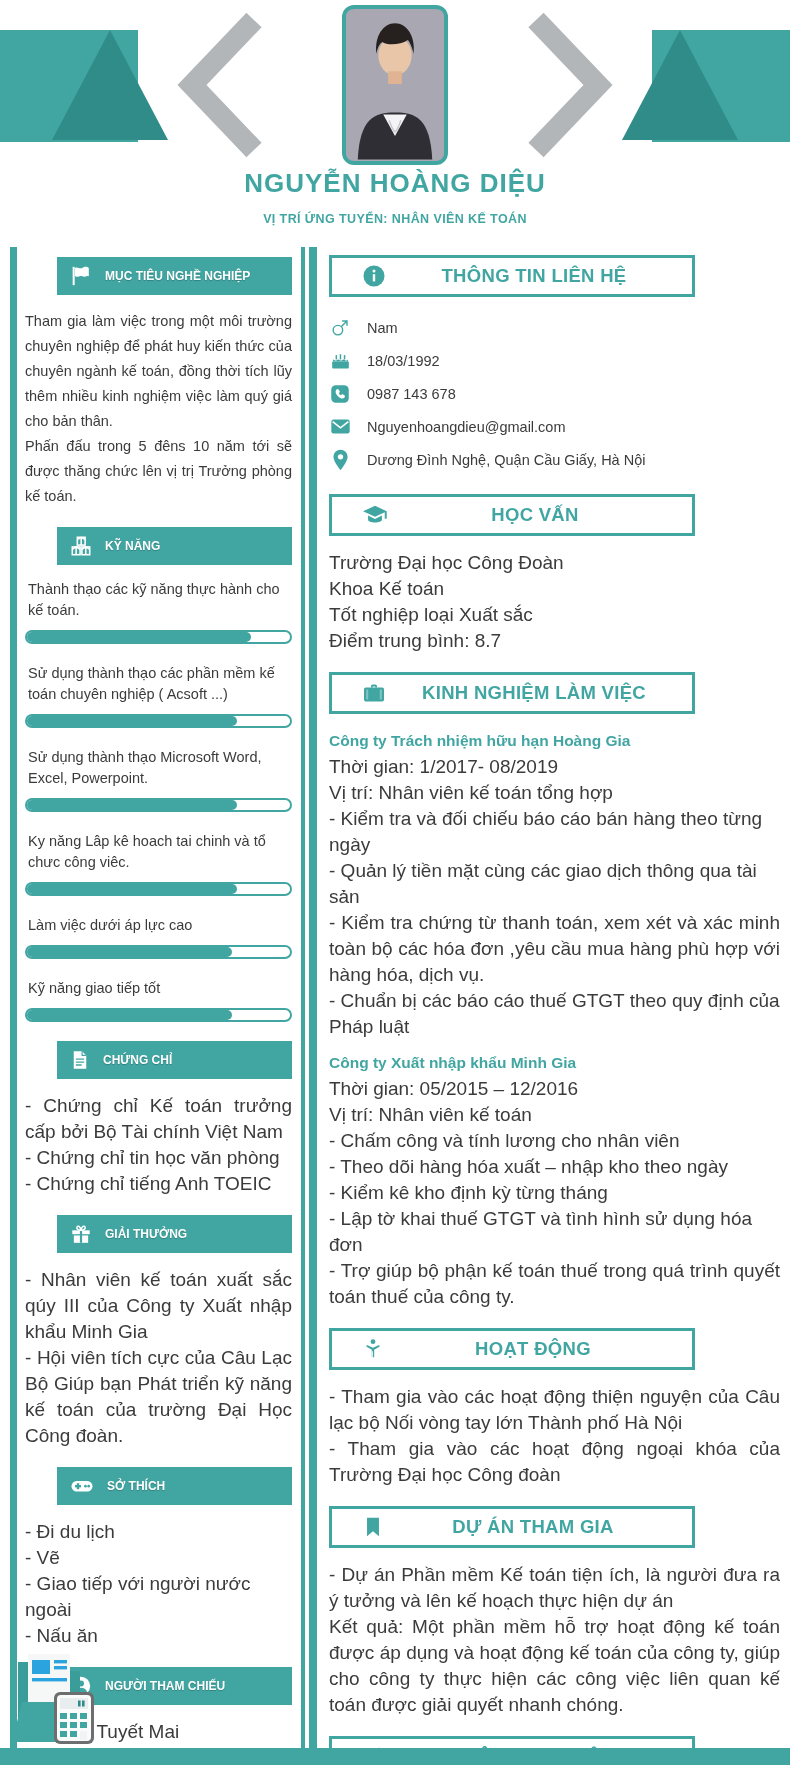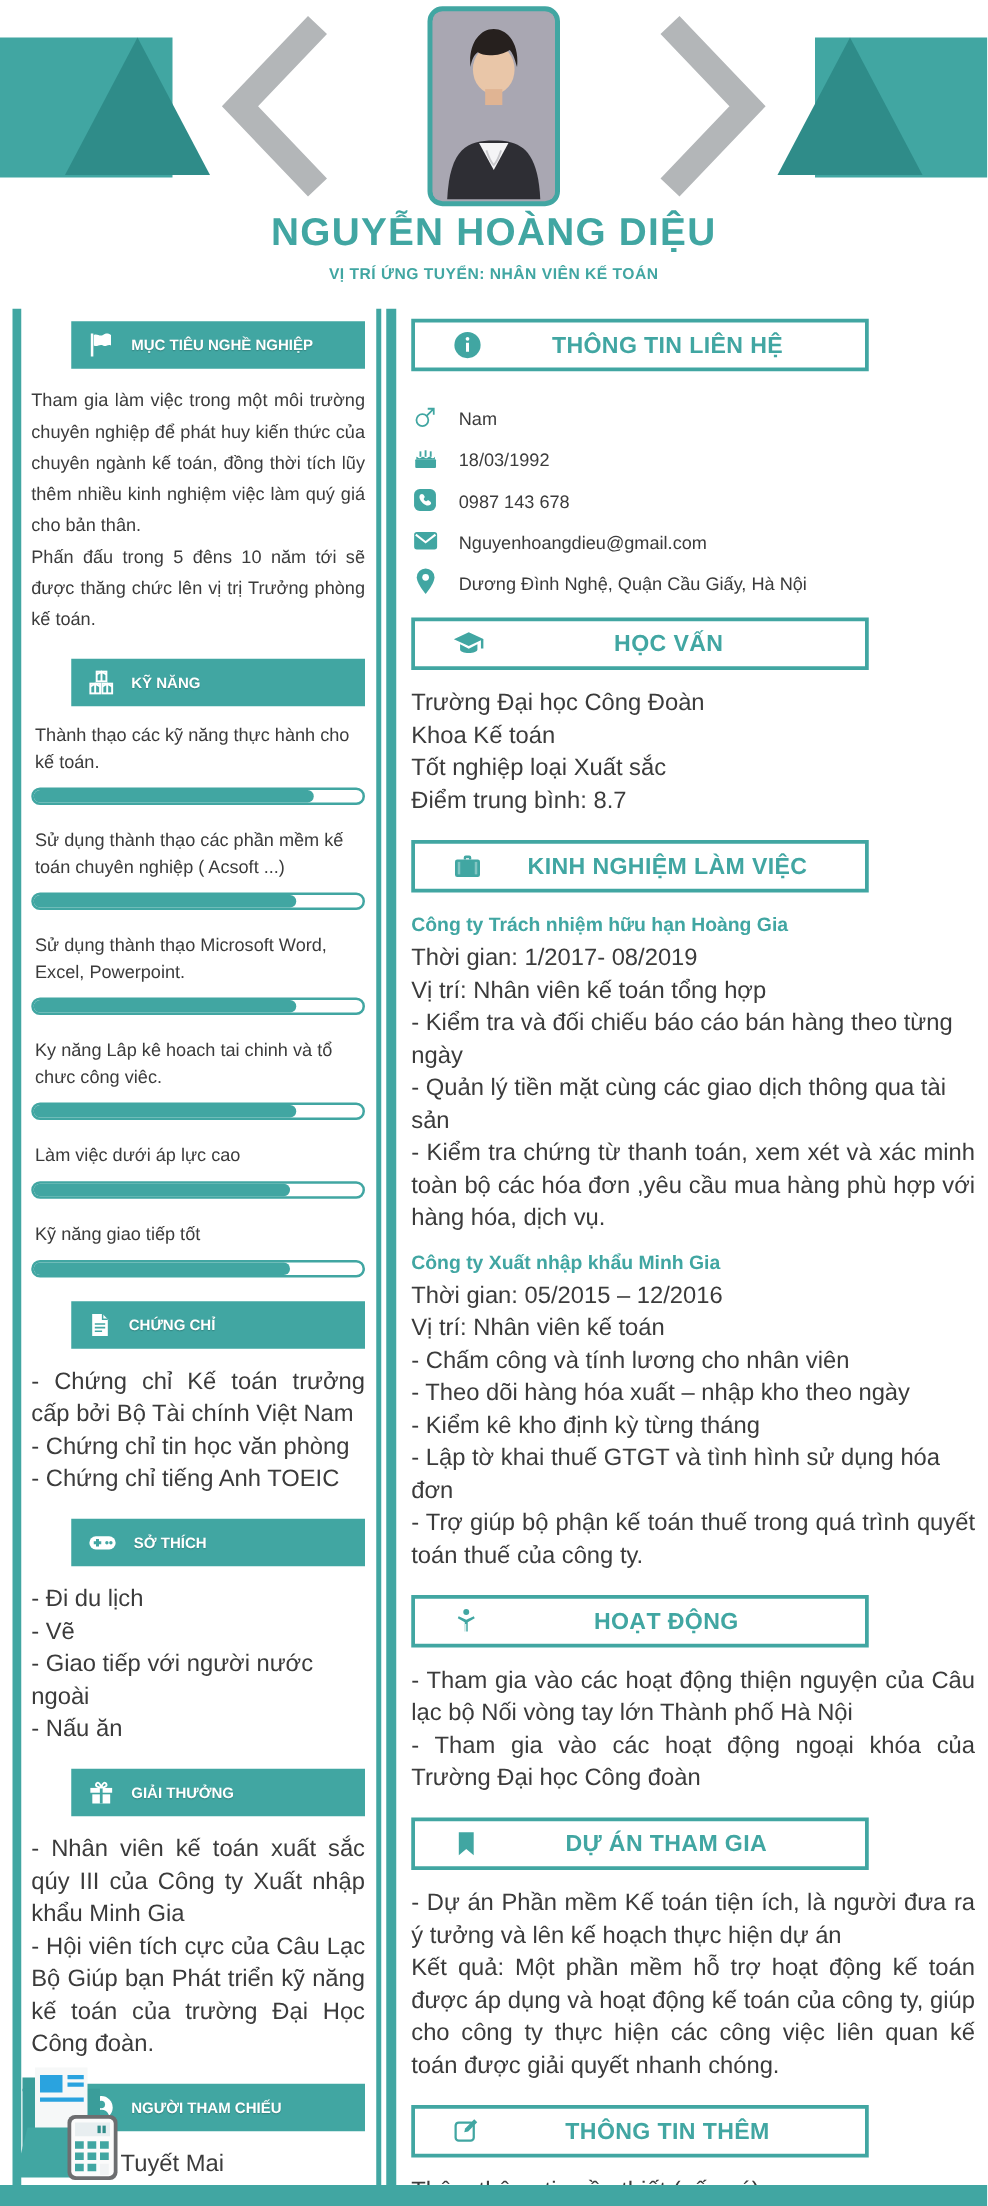--- a/index.html
+++ b/index.html
@@ -20,21 +20,21 @@
   .tri{position:absolute;top:30px;width:0;height:0;border-bottom:110px solid var(--teal-dark);}
   .tri.left{left:52px;border-left:58px solid transparent;border-right:58px solid transparent;}
   .tri.right{right:52px;border-left:58px solid transparent;border-right:58px solid transparent;}
   .chev{position:absolute;top:10px;}
   .chev.left{left:170px;}
   .chev.right{right:170px;}
   .photo{position:absolute;left:50%;transform:translateX(-50%);top:5px;width:106px;height:160px;
          border:4px solid var(--teal);border-radius:12px;overflow:hidden;background:#a9a7b2;}
   .photo svg{display:block;width:100%;height:100%;}
   .name{position:absolute;top:168px;width:100%;text-align:center;color:var(--teal);
-        font-size:31px;font-weight:bold;letter-spacing:1px;}
+        font-size:26px;font-weight:bold;letter-spacing:1px;}
   .role{position:absolute;top:212px;width:100%;text-align:center;color:var(--teal);
         font-size:12.5px;font-weight:bold;letter-spacing:.4px;}
 
   
   .cols{display:flex;align-items:stretch;padding:0 10px;height:1501px;}
   .col-left{width:282px;border-left:7px solid var(--teal);padding:2px 0 0 8px;}
   .vline1{width:4px;background:var(--teal);margin-left:9px;}
   .vline2{width:8px;background:var(--teal);margin-left:4px;}
   .col-right{flex:1;padding:2px 0 0 12px;}
 
@@ -50,21 +50,21 @@
   .jtext{text-align:justify;}
   .line{font-size:19px;line-height:26px;}
 
   
   .skill{margin-bottom:19px;}
   .skill-label{font-size:14.5px;line-height:21px;margin-bottom:9px;padding-left:3px;}
   .track{height:14px;border:2px solid var(--teal);border-radius:8px;background:#fff;}
   .fill{height:100%;background:var(--teal);border-radius:7px;}
 
   
-  .c-row{display:flex;align-items:flex-end;gap:16px;min-height:33px;font-size:14.5px;}
+  .c-row{display:flex;align-items:center;gap:16px;min-height:33px;font-size:14.5px;}
   .c-ico{width:22px;display:flex;justify-content:center;color:var(--teal);}
 
   .company{color:var(--teal);font-weight:bold;font-size:15.5px;line-height:26px;margin-top:4px;}
   .job{margin-bottom:10px;}
 
   
   .footer{position:absolute;left:0;bottom:0;width:100%;height:17px;background:var(--teal);}
   .folder{position:absolute;left:12px;bottom:21px;}
 </style>
 </head>
@@ -179,47 +179,47 @@
           </svg>
           <span>CHỨNG CHỈ</span>
         </div>
         <div class="line jtext">- Chứng chỉ Kế toán trưởng cấp bởi Bộ Tài chính Việt Nam</div>
         <div class="line">- Chứng chỉ tin học văn phòng</div>
         <div class="line">- Chứng chỉ tiếng Anh TOEIC</div>
       </div>
 
       <div class="sec">
         <div class="lhead">
+          <svg width="22" height="22" viewBox="0 0 24 24">
+            <rect x="2.5" y="8" width="19" height="4.2" fill="#fff"></rect>
+            <rect x="4.2" y="13.6" width="15.6" height="8" fill="#fff"></rect>
+            <rect x="10.8" y="8" width="2.4" height="13.6" fill="#41a6a2"></rect>
+            <path d="M12 7.8C9 7.8 6.6 6.4 7.6 4.4c1-1.8 3.4-1 4.4 3.4zm0 0c3 0 5.4-1.4 4.4-3.4-1-1.8-3.4-1-4.4 3.4z" fill="none" stroke="#fff" stroke-width="1.6"></path>
+          </svg>
+          <span>GIẢI THƯỞNG</span>
+        </div>
+        <div class="line jtext">- Nhân viên kế toán xuất sắc qúy III của Công ty Xuất nhập khẩu Minh Gia</div>
+        <div class="line jtext">- Hội viên tích cực của Câu Lạc Bộ Giúp bạn Phát triển kỹ năng kế toán của trường Đại Học Công đoàn.</div>
+      </div>
+
+      <div class="sec">
+        <div class="lhead">
           <svg width="24" height="24" viewBox="0 0 24 24">
             <rect x="1.5" y="7" width="21" height="10.5" rx="5.2" fill="#fff"></rect>
             <rect x="5" y="11" width="6" height="2.4" fill="#41a6a2"></rect>
             <rect x="6.8" y="9.2" width="2.4" height="6" fill="#41a6a2"></rect>
             <circle cx="15.5" cy="12.2" r="1.35" fill="#41a6a2"></circle>
             <circle cx="18.7" cy="12.2" r="1.35" fill="#41a6a2"></circle>
           </svg>
           <span>SỞ THÍCH</span>
         </div>
         <div class="line">- Đi du lịch</div>
         <div class="line">- Vẽ</div>
         <div class="line">- Giao tiếp với người nước ngoài</div>
         <div class="line">- Nấu ăn</div>
-      </div>
-
-      <div class="sec">
-        <div class="lhead">
-          <svg width="22" height="22" viewBox="0 0 24 24">
-            <rect x="2.5" y="8" width="19" height="4.2" fill="#fff"></rect>
-            <rect x="4.2" y="13.6" width="15.6" height="8" fill="#fff"></rect>
-            <rect x="10.8" y="8" width="2.4" height="13.6" fill="#41a6a2"></rect>
-            <path d="M12 7.8C9 7.8 6.6 6.4 7.6 4.4c1-1.8 3.4-1 4.4 3.4zm0 0c3 0 5.4-1.4 4.4-3.4-1-1.8-3.4-1-4.4 3.4z" fill="none" stroke="#fff" stroke-width="1.6"></path>
-          </svg>
-          <span>GIẢI THƯỞNG</span>
-        </div>
-        <div class="line jtext">- Nhân viên kế toán xuất sắc qúy III của Công ty Xuất nhập khẩu Minh Gia</div>
-        <div class="line jtext">- Hội viên tích cực của Câu Lạc Bộ Giúp bạn Phát triển kỹ năng kế toán của trường Đại Học Công đoàn.</div>
       </div>
 
       <div class="sec">
         <div class="lhead">
           <svg width="22" height="22" viewBox="0 0 24 24">
             <circle cx="12" cy="12" r="10" fill="#fff"></circle>
             <circle cx="12" cy="9.3" r="3.3" fill="#41a6a2"></circle>
             <path d="M5.3 18.6a7.2 7.2 0 0 1 13.4 0 10 10 0 0 1-13.4 0z" fill="#41a6a2"></path>
           </svg>
           <span>NGƯỜI THAM CHIẾU</span>
@@ -319,20 +319,21 @@
           <span class="lbl">KINH NGHIỆM LÀM VIỆC</span>
         </div>
 
         <div class="job">
           <div class="company">Công ty Trách nhiệm hữu hạn Hoàng Gia</div>
           <div class="line">Thời gian: 1/2017- 08/2019</div>
           <div class="line">Vị trí: Nhân viên kế toán tổng hợp</div>
           <div class="line">- Kiểm tra và đối chiếu báo cáo bán hàng theo từng ngày</div>
           <div class="line">- Quản lý tiền mặt cùng các giao dịch thông qua tài sản</div>
           <div class="line jtext">- Kiểm tra chứng từ thanh toán, xem xét và xác minh toàn bộ các hóa đơn ,yêu cầu mua hàng phù hợp với hàng hóa, dịch vụ.</div>
+          <div class="line">- Chuẩn bị các báo cáo thuế GTGT theo quy định của Pháp luật</div>
         </div>
 
         <div class="job">
           <div class="company">Công ty Xuất nhập khẩu Minh Gia</div>
           <div class="line">Thời gian: 05/2015 – 12/2016</div>
           <div class="line">Vị trí: Nhân viên kế toán</div>
           <div class="line">- Chấm công và tính lương cho nhân viên</div>
           <div class="line">- Theo dõi hàng hóa xuất – nhập kho theo ngày</div>
           <div class="line">- Kiểm kê kho định kỳ từng tháng</div>
           <div class="line">- Lập tờ khai thuế GTGT và tình hình sử dụng hóa đơn</div>

